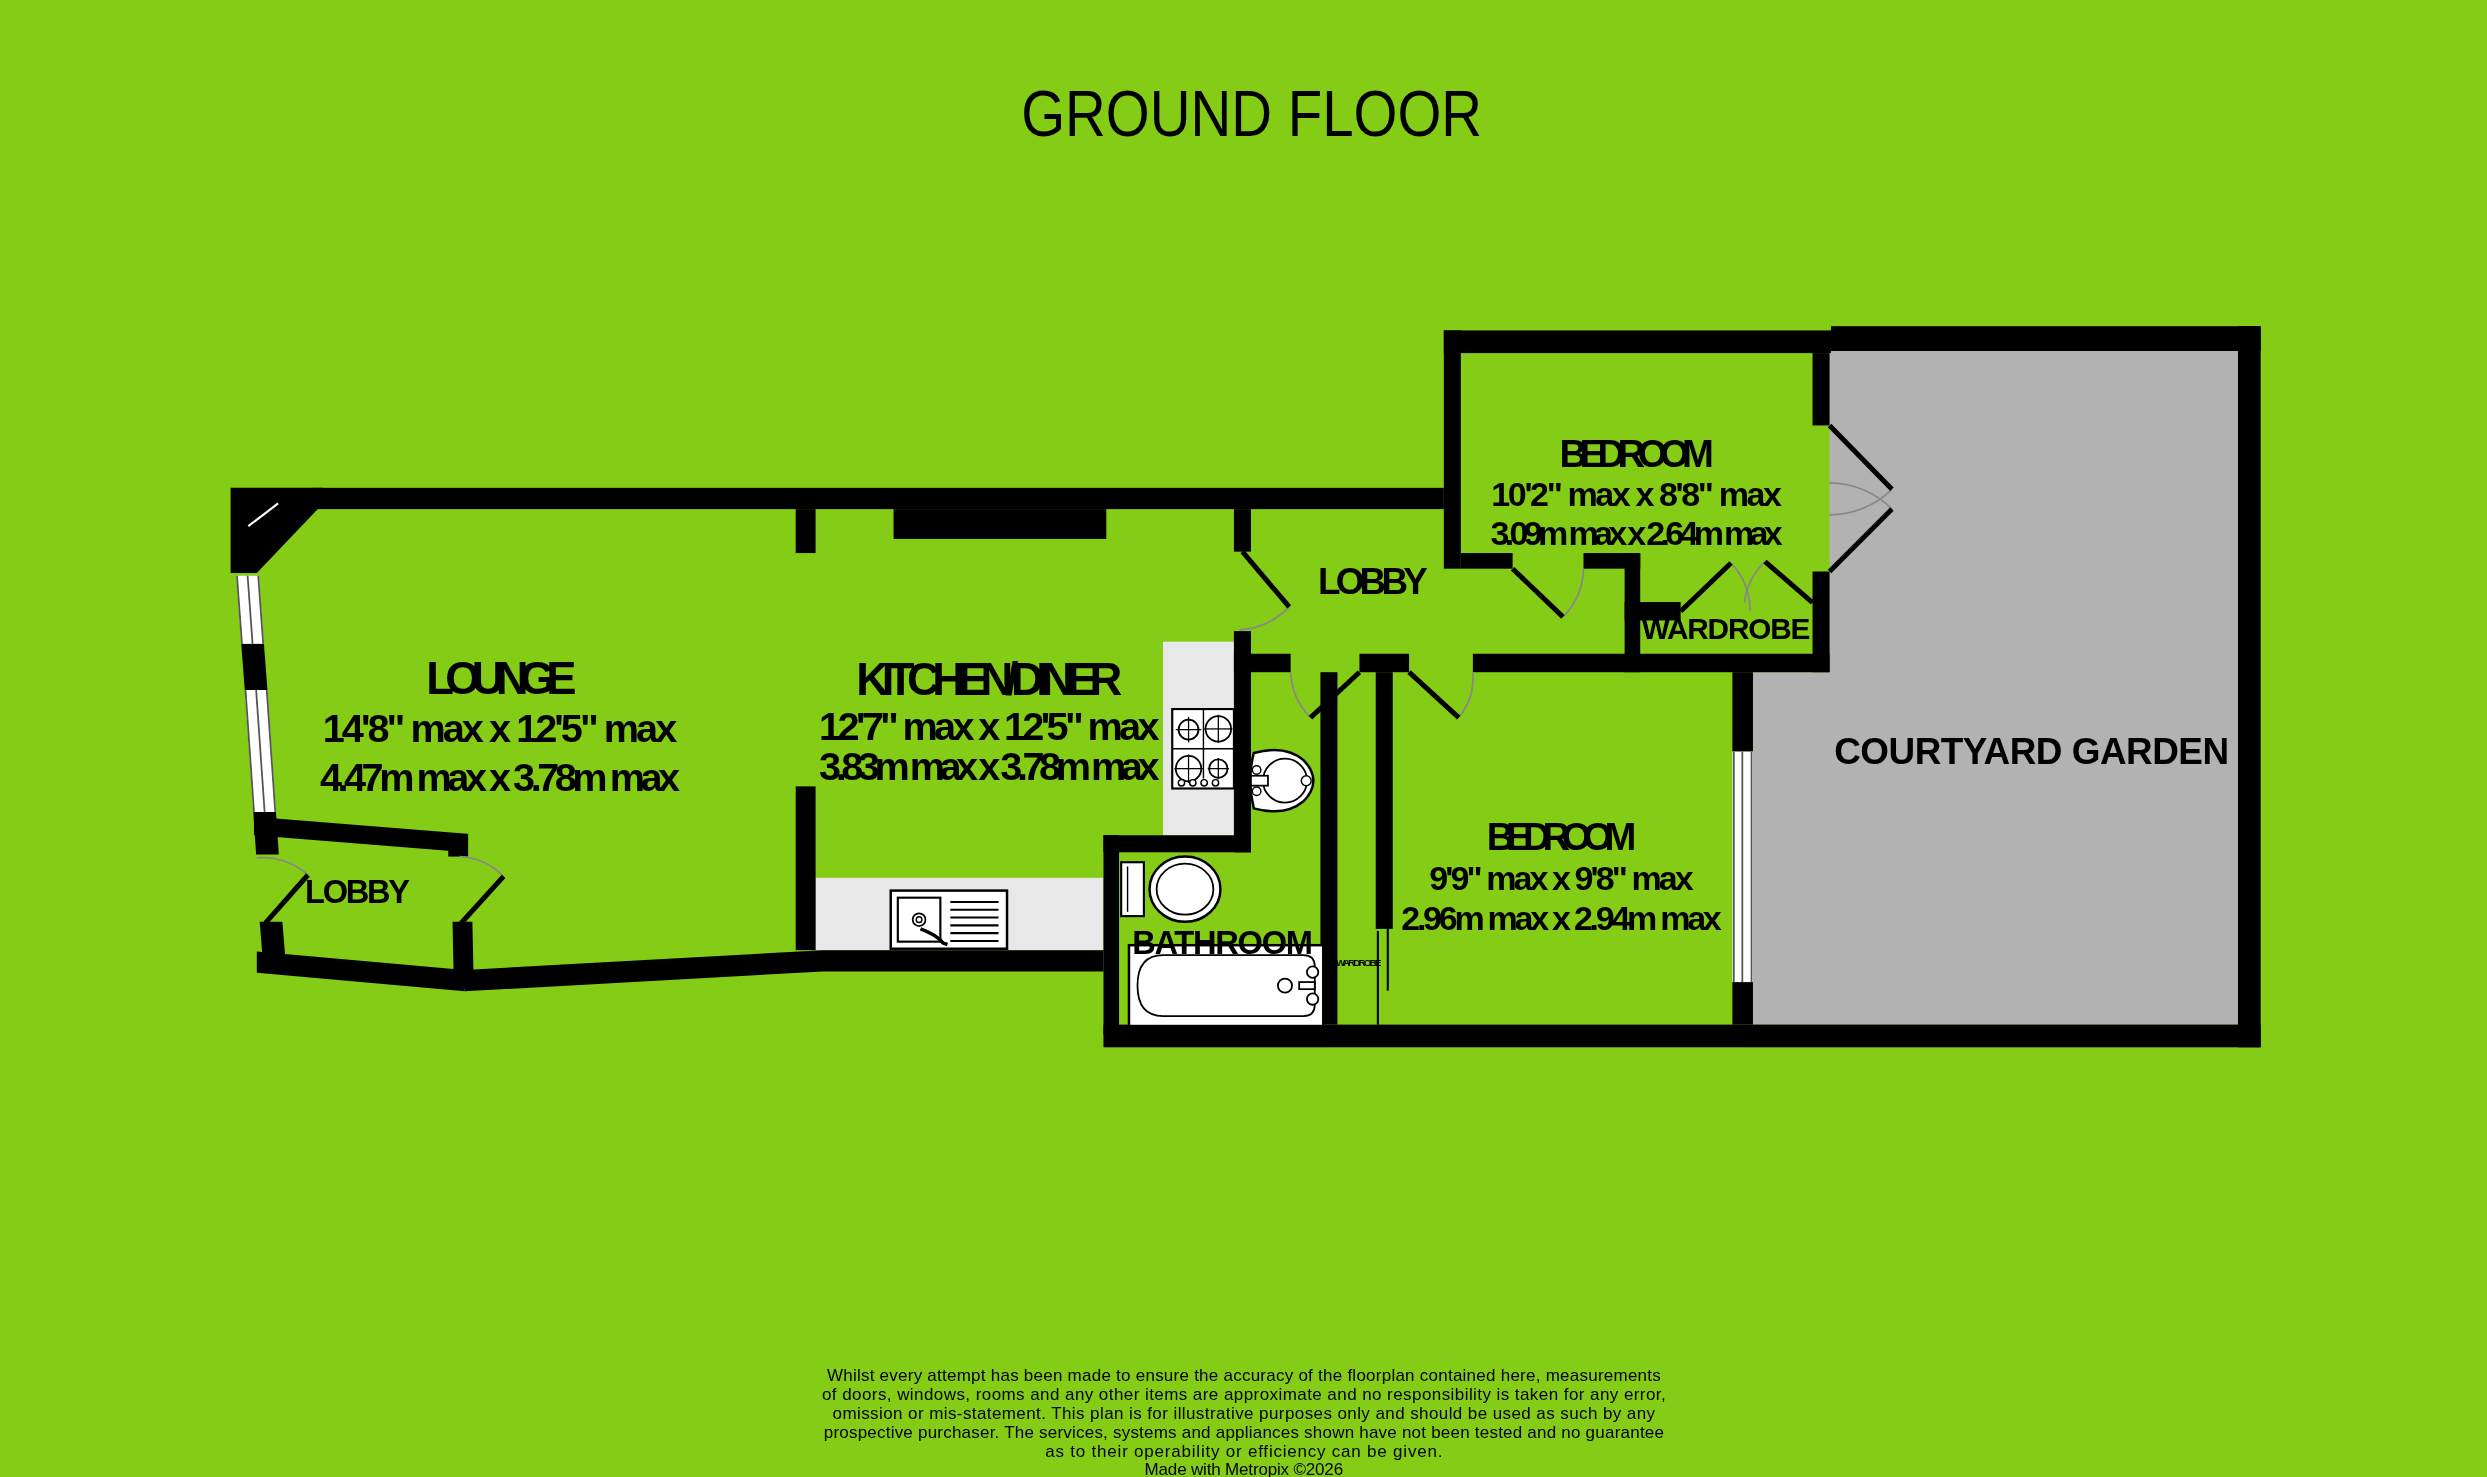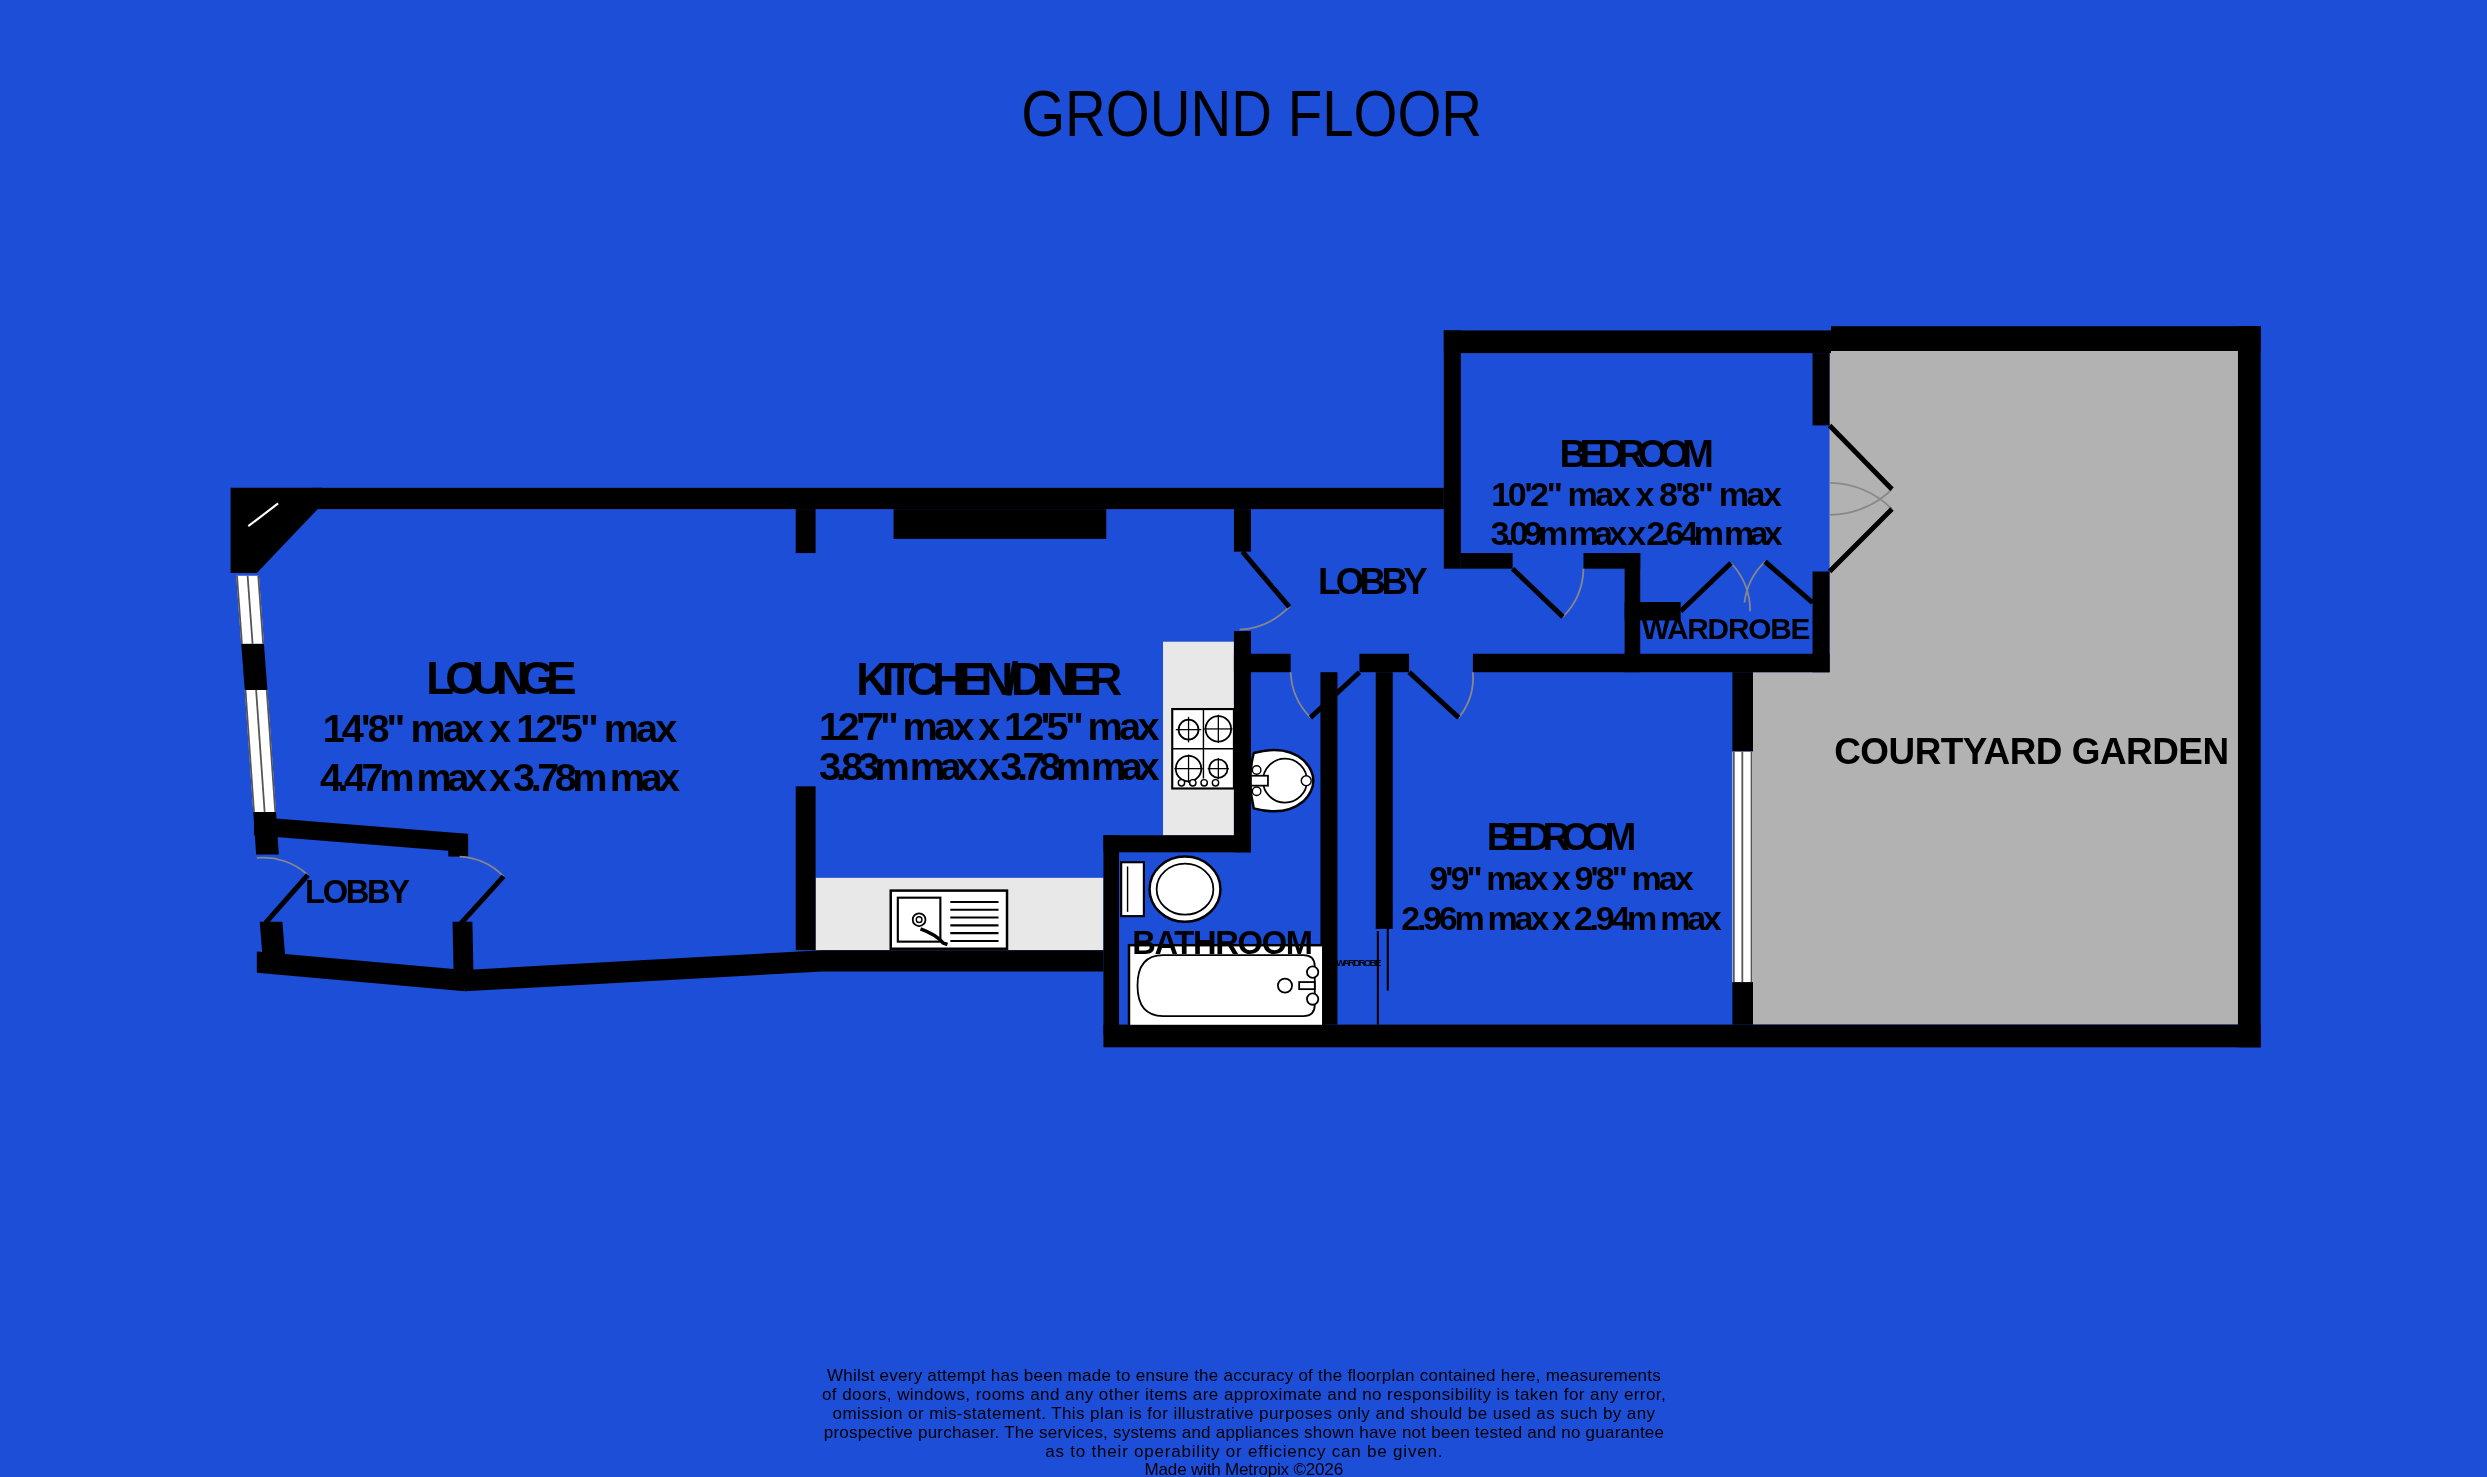--- a/index.html
+++ b/index.html
@@ -1,16 +1,16 @@
 <!DOCTYPE html>
 <html style="font-size:11.3px"><head>
 <meta charset="utf-8">
 <style>
   html,body{margin:0;padding:0;background:#ffffff;}
-  .page{position:relative;width:2487px;height:1477px;background:#1d4ed8;overflow:hidden;
+  .page{position:relative;width:2487px;height:1477px;background:#84cc16;overflow:hidden;
         font-family:"Liberation Sans", sans-serif;}
   svg{display:block;}
   text{font-family:"Liberation Sans", sans-serif;fill:#000;}
   .room-title{font-weight:bold;}
   .room-dims{font-weight:bold;}
   .plan-title{font-weight:normal;}
   .small-label{font-weight:bold;}
   .disclaimer{font-weight:normal;}
 </style>
 </head>

